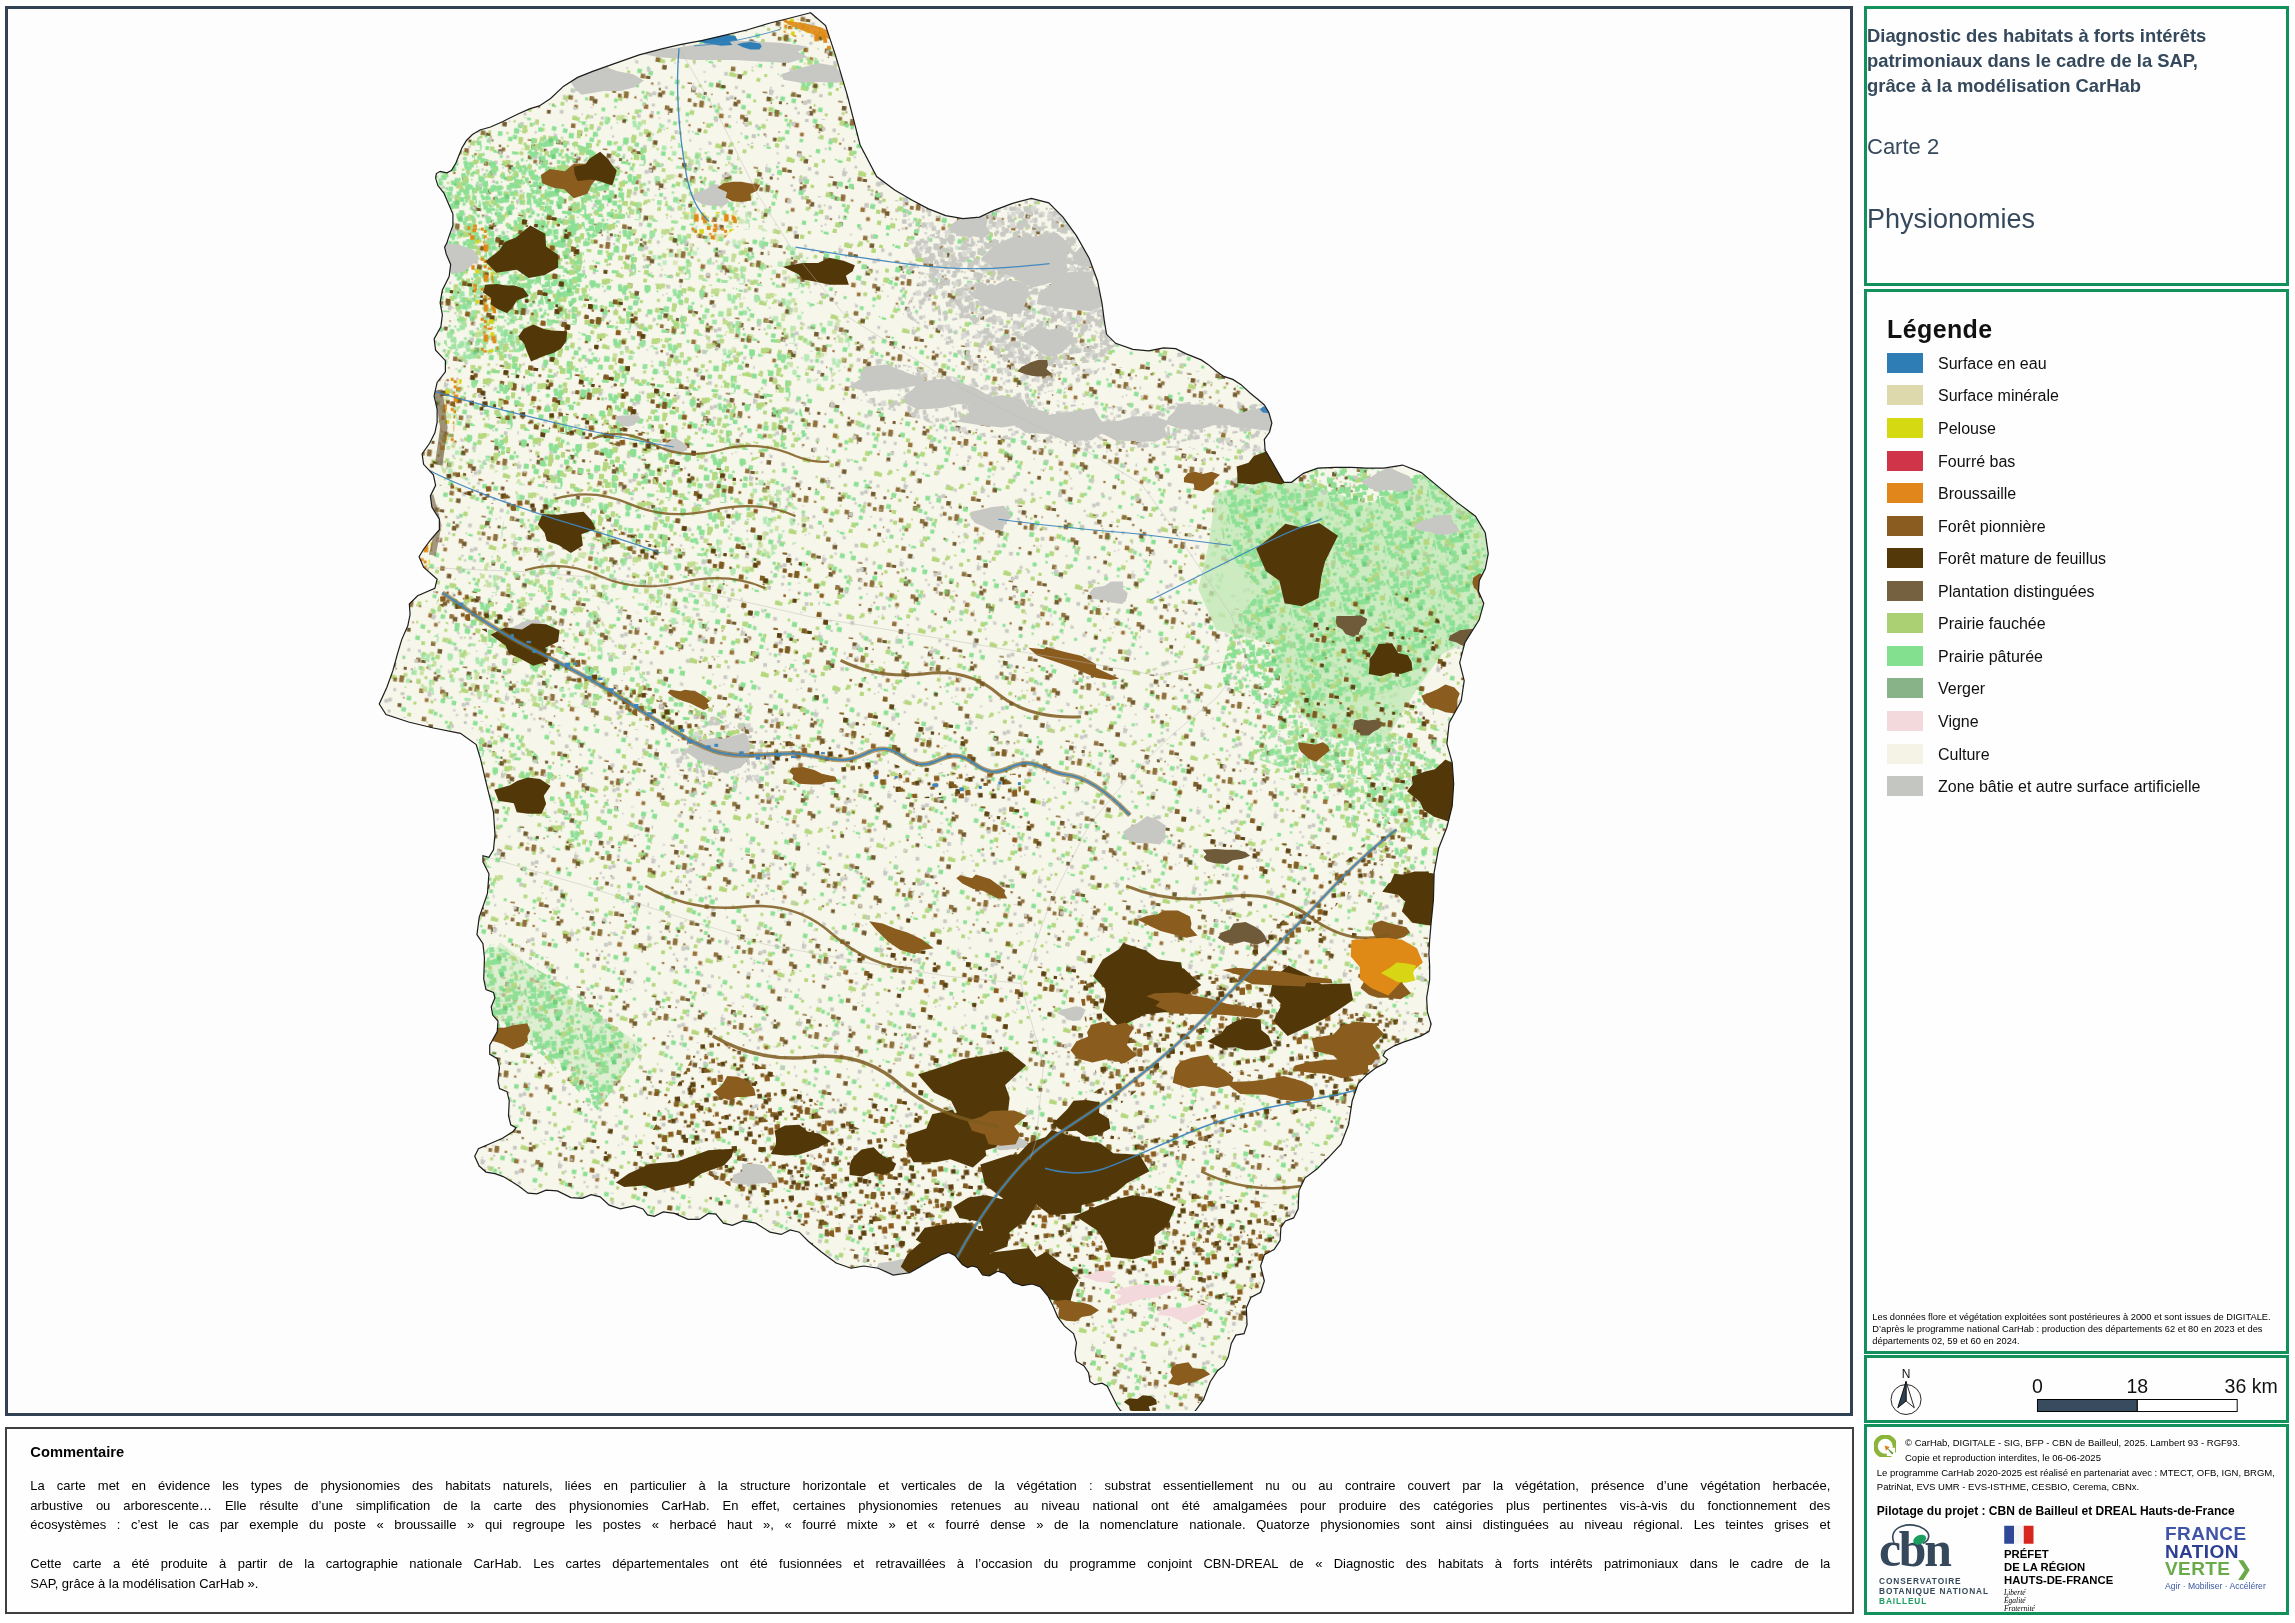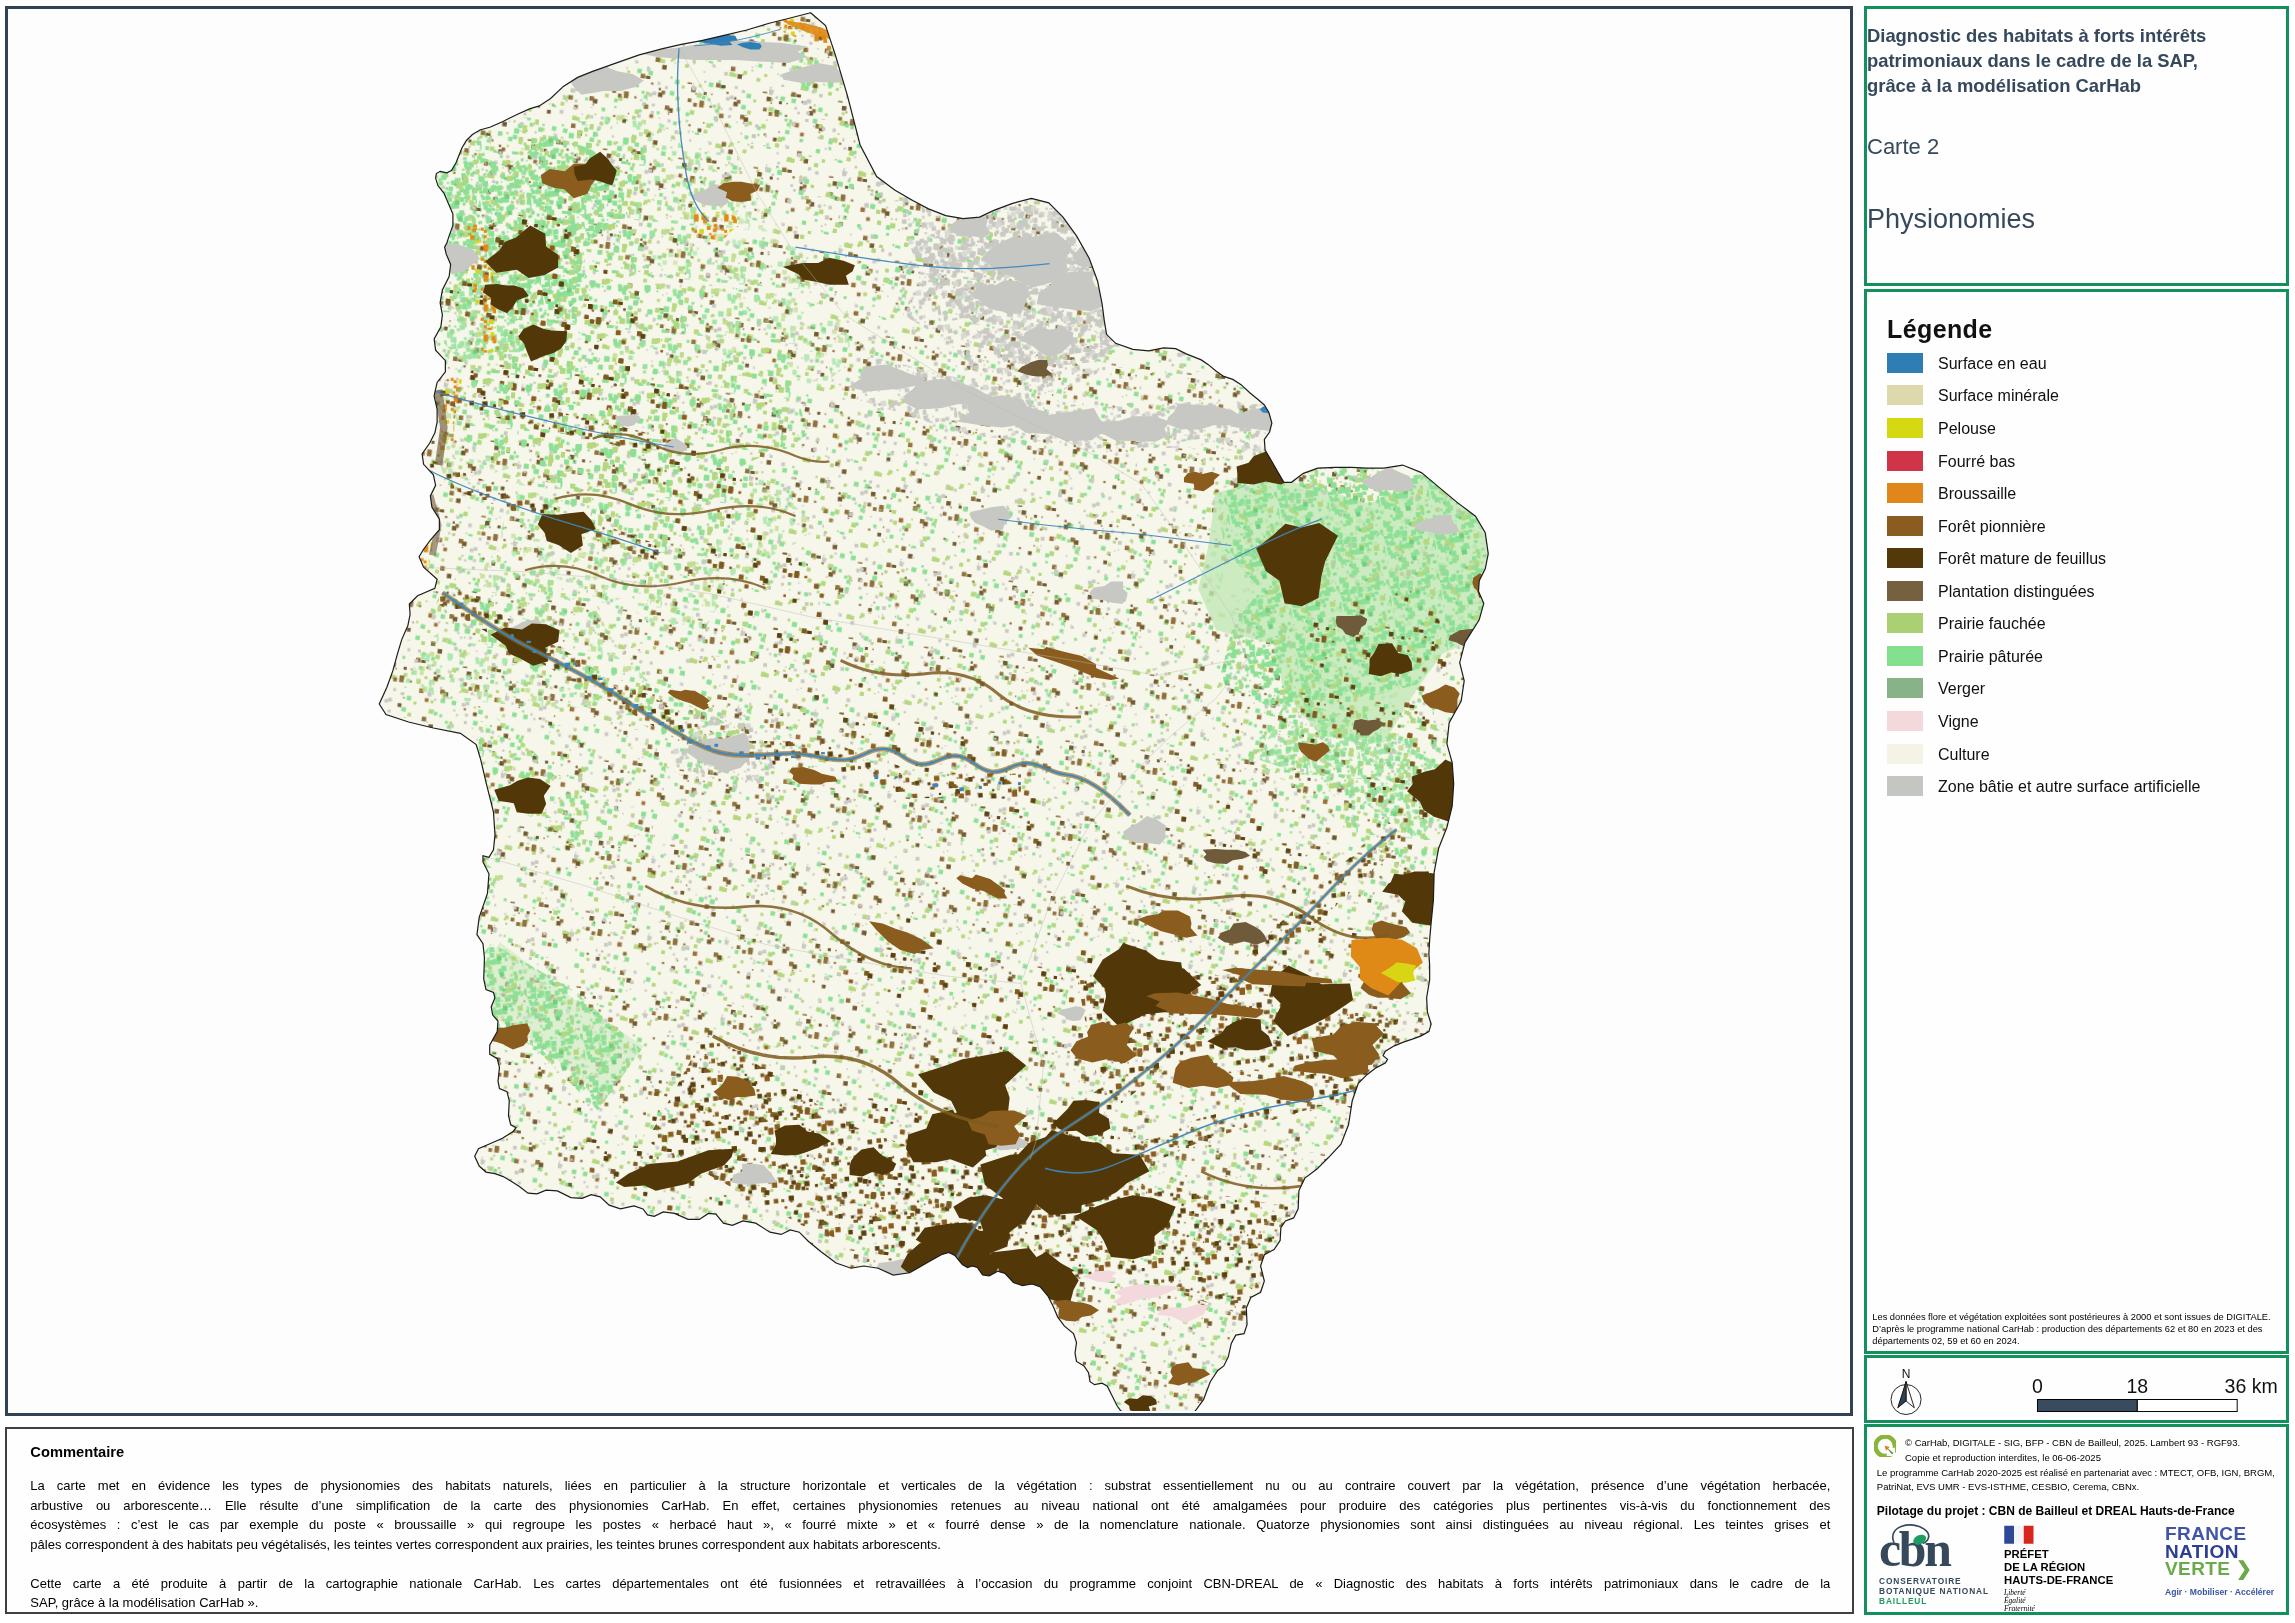--- a/index.html
+++ b/index.html
@@ -838,29 +838,28 @@
  <svg width="32" height="19.5" viewBox="0 0 42 26">
    <rect x="0" y="1" width="13" height="24" fill="#2e4797"></rect>
    <rect x="13" y="1" width="13" height="24" fill="#f4f4f4"></rect>
    <rect x="26" y="1" width="13" height="24" fill="#d7261e"></rect>
  </svg>
  <div style="font-size:11.3px;font-weight:bold;line-height:13px;color:#000;margin-top:1.5px">PRÉFET<br>DE LA RÉGION<br>HAUTS-DE-FRANCE</div>
  <div style="font-family:'Liberation Serif';font-style:italic;font-size:7.5px;line-height:8.3px;margin-top:1.5px;color:#000">Liberté<br>Égalité<br>Fraternité</div>
 </div>
 <div class="abs" style="left:298px;top:98px;width:123px">
  <div style="font-size:19px;font-weight:bold;line-height:17.7px;letter-spacing:0.4px"><span style="color:#4055a8">FRANCE</span><br><span style="color:#2c3f92">NATION</span><br><span style="color:#6aaa4a">VERTE&nbsp;❯</span></div>
- <div style="font-size:8.6px;font-weight:bold;color:#3b55a0;margin-top:9px">Agir · Mobiliser · Accélérer</div>
+ <div style="font-size:8.6px;font-weight:normal;color:#3b55a0;margin-top:3px">Agir · Mobiliser · Accélérer</div>
 </div>
 
 </div>
 
 <div class="combox">
   <div style="margin:15px 0 0 23px;font-weight:bold;font-size:14.7px">Commentaire</div>
   <div style="position:absolute;left:23px;top:47px;width:1800px;line-height:19.5px">
     <div class="jt">La carte met en évidence les types de physionomies des habitats naturels, liées en particulier à la structure horizontale et verticales de la végétation&nbsp;: substrat essentiellement nu ou au contraire couvert par la végétation, présence d’une végétation herbacée,</div>
     <div class="jt">arbustive ou arborescente… Elle résulte d’une simplification de la carte des physionomies CarHab. En effet, certaines physionomies retenues au niveau national ont été amalgamées pour produire des catégories plus pertinentes vis-à-vis du fonctionnement des</div>
     <div class="jt">écosystèmes&nbsp;: c’est le cas par exemple du poste «&nbsp;broussaille&nbsp;» qui regroupe les postes «&nbsp;herbacé haut&nbsp;», «&nbsp;fourré mixte&nbsp;» et «&nbsp;fourré dense&nbsp;» de la nomenclature nationale. Quatorze physionomies sont ainsi distinguées au niveau régional. Les teintes grises et</div>
-    <div>pâles correspondent à des habitats peu végétalisés, les teintes vertes correspondent aux prairies, les teintes brunes correspondent aux habitats arborescents.</div>
     <div style="height:19.5px"></div>
     <div class="jt">Cette carte a été produite à partir de la cartographie nationale CarHab. Les cartes départementales ont été fusionnées et retravaillées à l’occasion du programme conjoint CBN-DREAL de «&nbsp;Diagnostic des habitats à forts intérêts patrimoniaux dans le cadre de la</div>
     <div>SAP, grâce à la modélisation CarHab&nbsp;».</div>
   </div>
 </div>
 
 </body></html>

